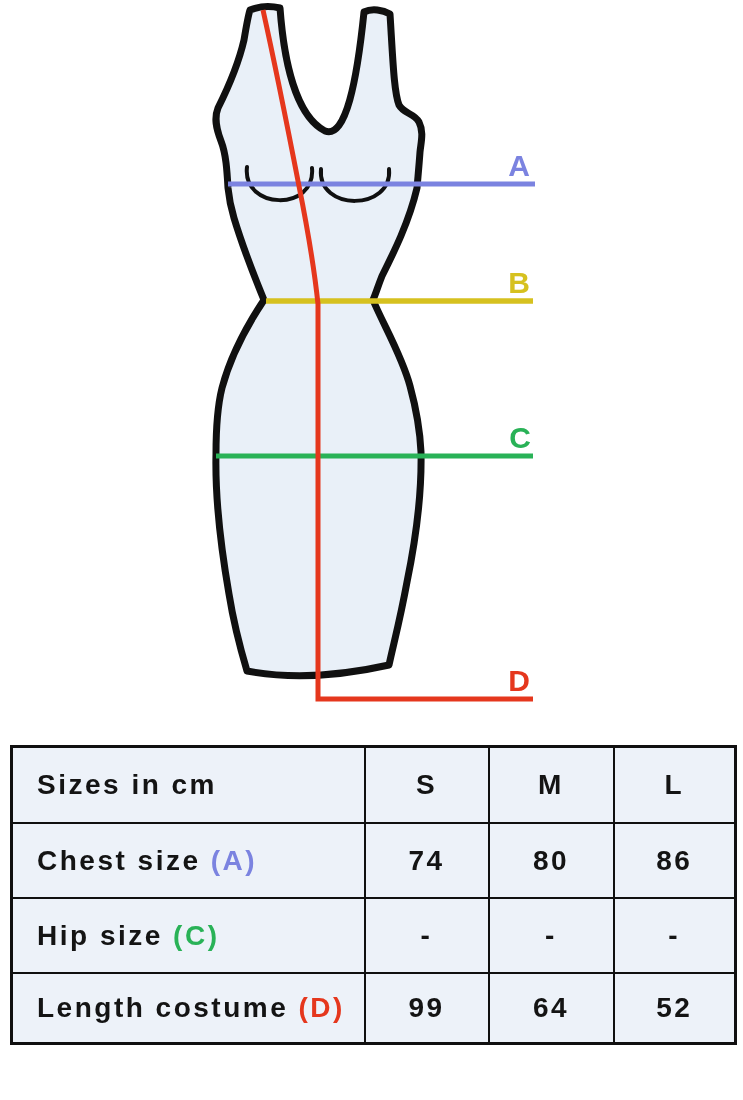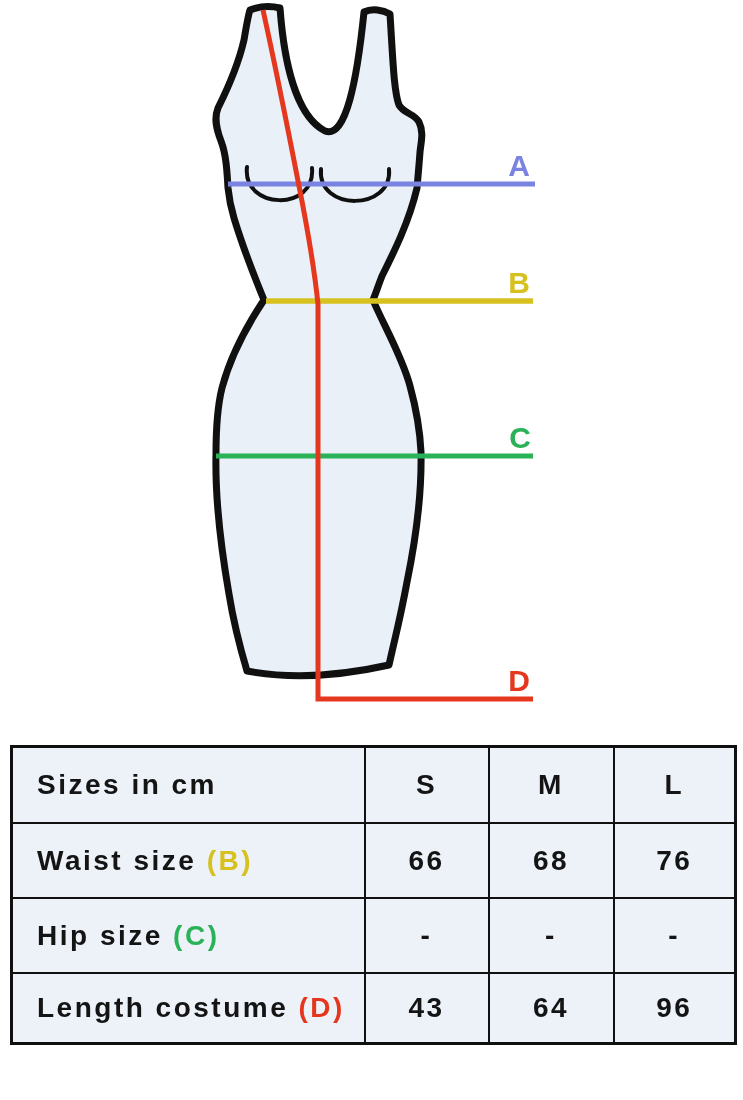--- a/index.html
+++ b/index.html
@@ -105,39 +105,39 @@
   </colgroup>
   <tbody>
     <tr style="height:61px;">
       <td class="label-cell">Sizes in cm</td>
       <td class="value-cell">S</td>
       <td class="value-cell">M</td>
       <td class="value-cell">L</td>
     </tr>
     <tr style="height:60px;">
       <td class="label-cell">
-        <span>Waist size</span>
-        <span class="marker" style="color: rgb(214, 193, 31);">(B)</span>
+        <span>Chest size</span>
+        <span class="marker" style="color: rgb(123, 131, 224);">(A)</span>
       </td>
-      <td class="value-cell">66</td>
-      <td class="value-cell">68</td>
-      <td class="value-cell">76</td>
+      <td class="value-cell">74</td>
+      <td class="value-cell">80</td>
+      <td class="value-cell">86</td>
     </tr>
     <tr style="height:60px;margin-top:16px;">
       <td class="label-cell">
         <span>Hip size</span>
         <span class="marker" style="color: rgb(41, 178, 87);">(C)</span>
       </td>
       <td class="value-cell">-</td>
       <td class="value-cell">-</td>
       <td class="value-cell">-</td>
     </tr>
     <tr style="height:56px;">
       <td class="label-cell">
         <span>Length costume</span>
         <span class="marker" style="color: rgb(229, 55, 29);">(D)</span>
       </td>
-      <td class="value-cell">43</td>
+      <td class="value-cell">99</td>
       <td class="value-cell">64</td>
-      <td class="value-cell">96</td>
+      <td class="value-cell">52</td>
     </tr>
   </tbody>
 </table>
 
 </body></html>

